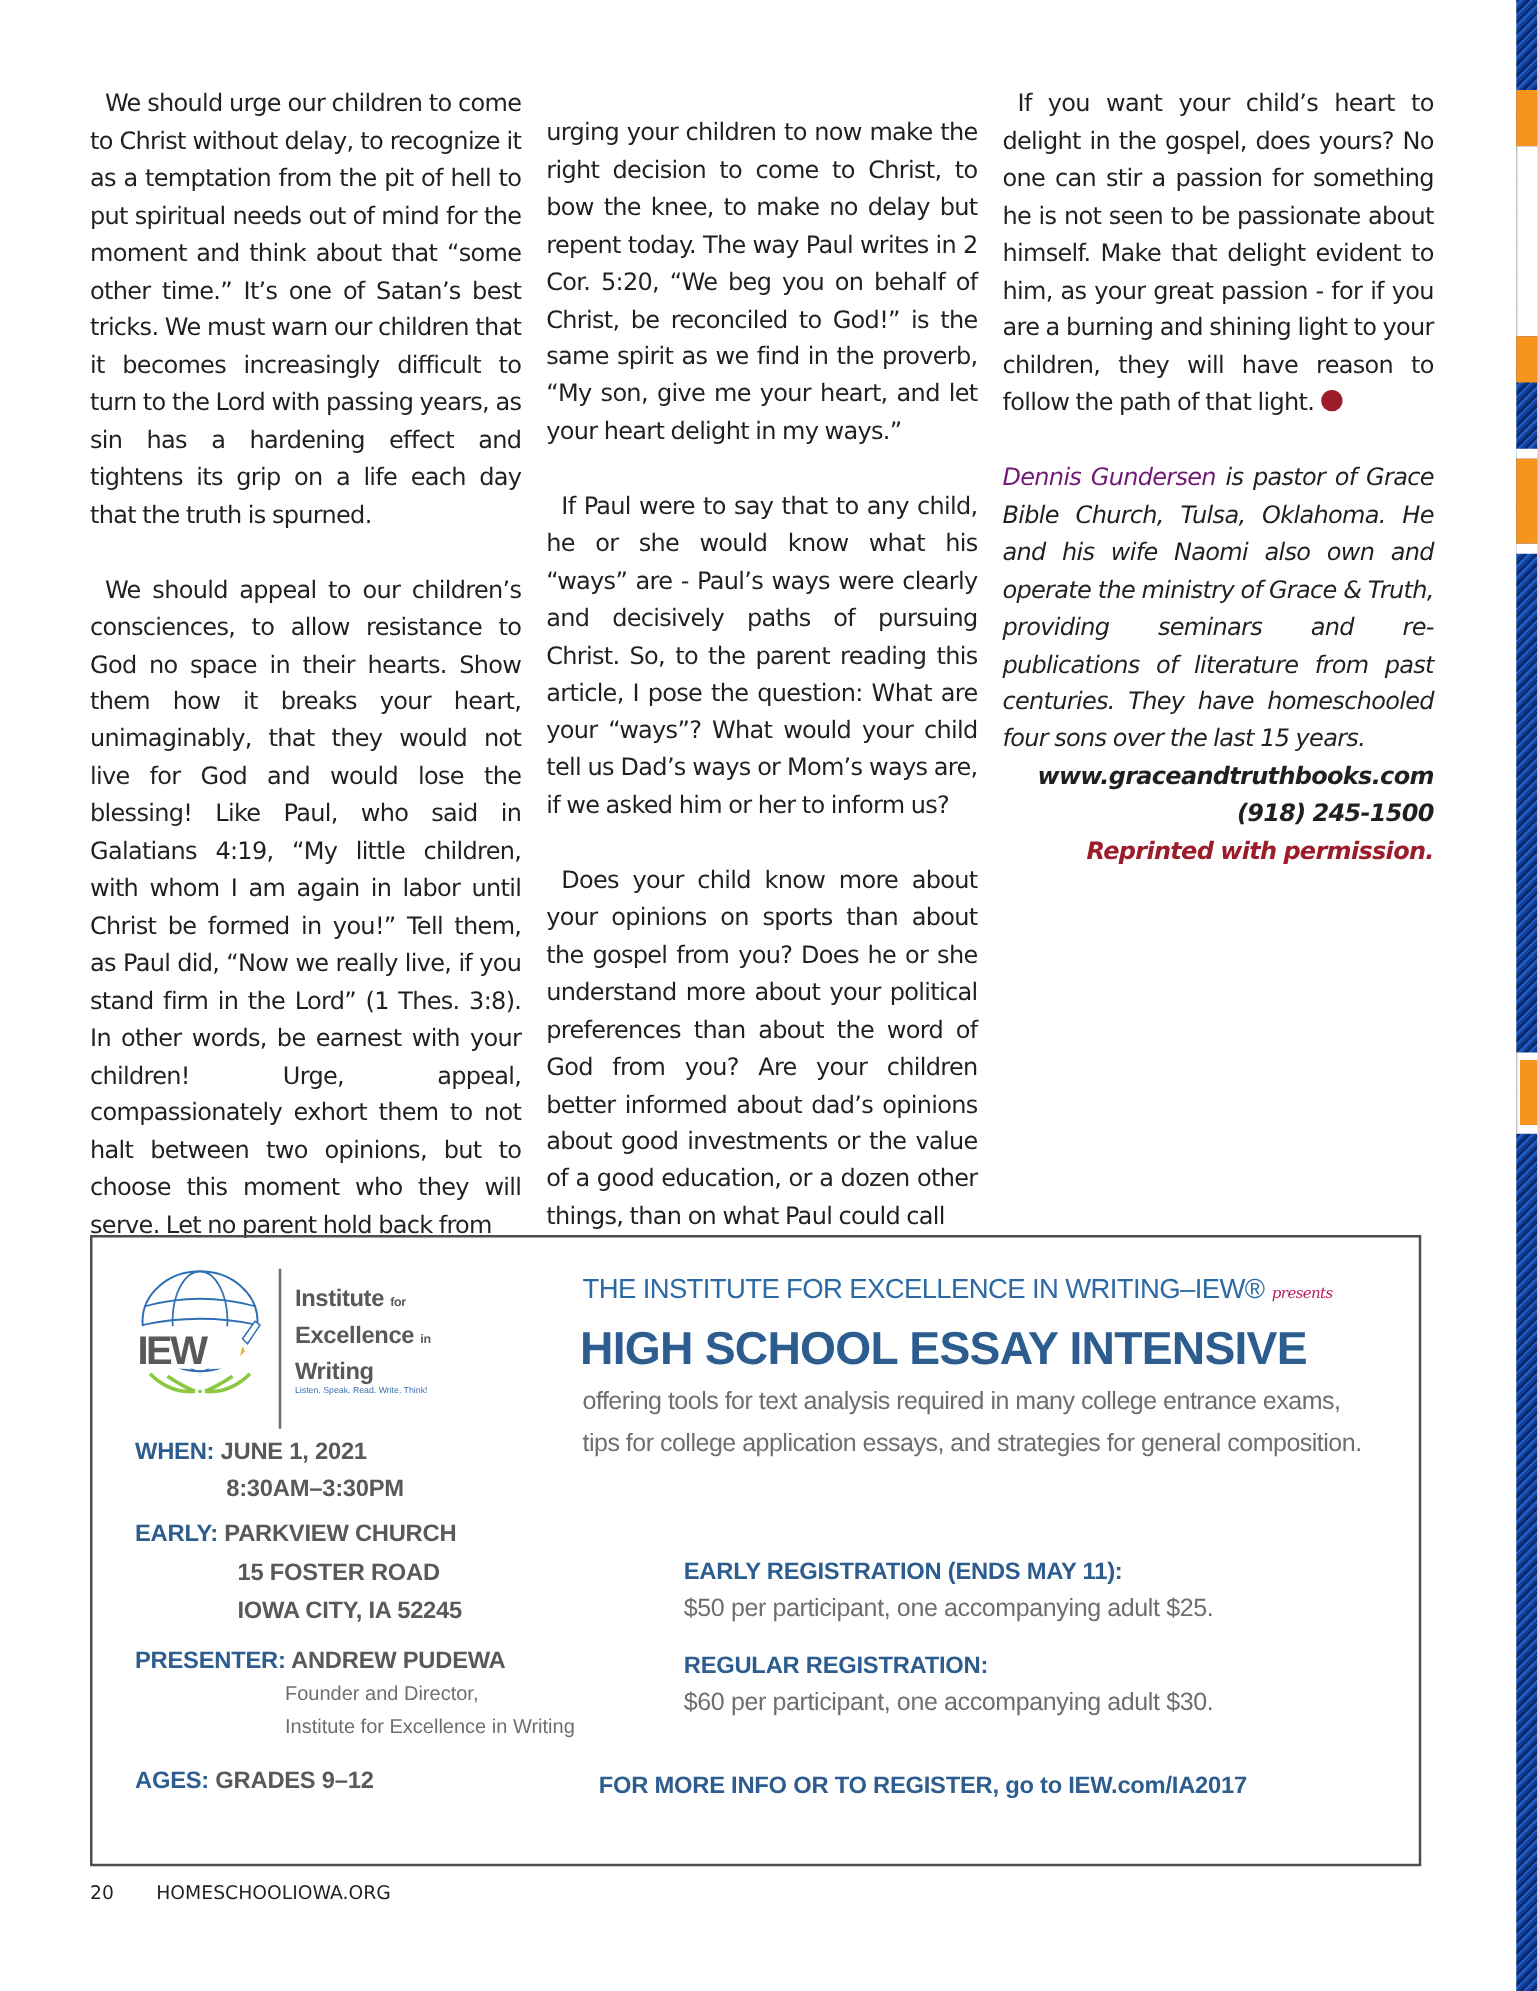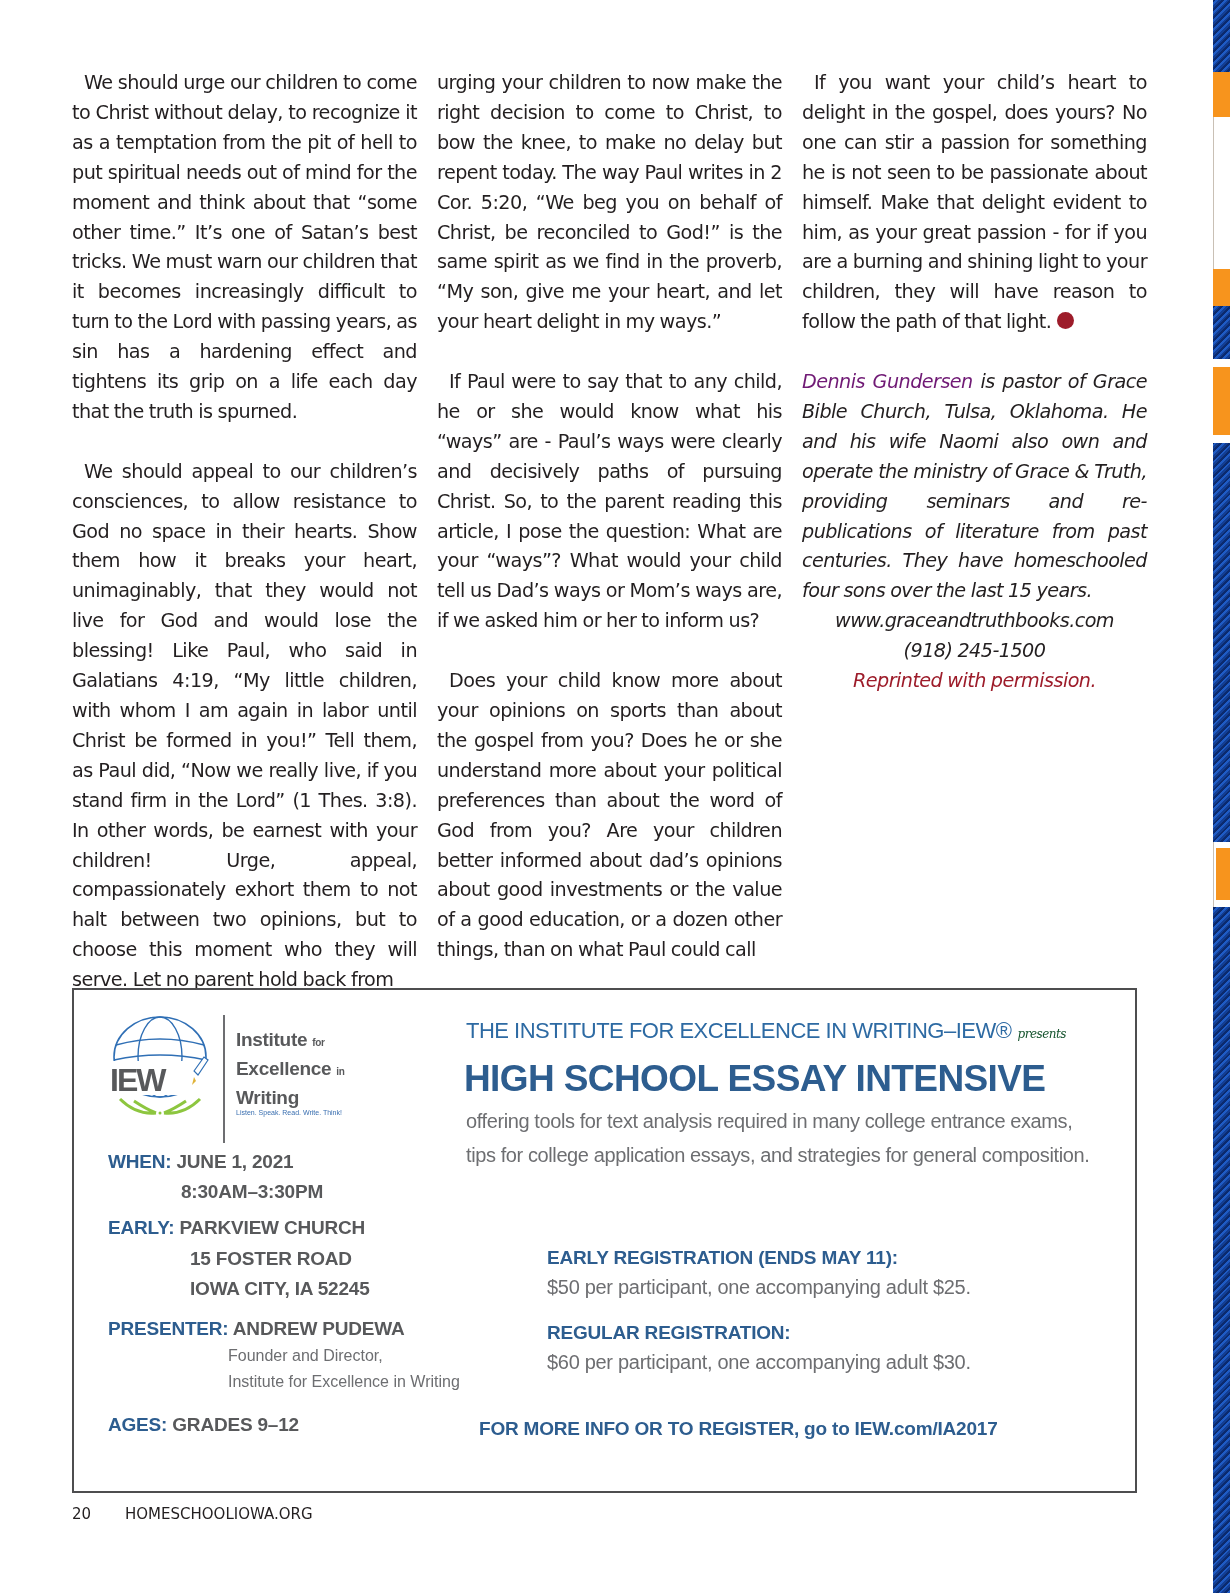--- a/index.html
+++ b/index.html
@@ -21,29 +21,29 @@
   
   .col {
     position: absolute; top: 68px; width: 345px;
     font-size: 19.2px; line-height: 29.9px; text-align: justify;
     font-family: "DejaVu Sans", sans-serif; letter-spacing: -0.55px; word-spacing: -0.5px;
   }
   .col p { margin: 0; }
   .col p + p { margin-top: 29.9px; }
   .indent { text-indent: 12px; }
   .col1 { left: 72px; }
-  .col2 { left: 437px; }
+  .col2 { left: 437px; margin-top: 23px; }
   .col3 { left: 802px; }
   .end-dot {
     display: inline-block; width: 17px; height: 17px; border-radius: 50%;
     background: #9d1c2a; vertical-align: -1px; margin-left: 6px;
   }
   .bio { font-style: italic; text-align: justify; }
   .bio-name { color: #701a75; font-weight: normal; }
-  .bio-line { display: block; text-align: center; }
+  .bio-line { display: block; text-align: right; font-weight: bold; }
   .reprint { color: #9d1c2a; }
 
   
   .ad-box {
     position: absolute; left: 72px; top: 988px; width: 1065px; height: 505px;
     border: 2px solid #4d4d4f; box-sizing: border-box;
     font-family: "DejaVu Sans", sans-serif;
   }
   .logo { position: absolute; left: 106px; top: 1005px; width: 260px; height: 130px; }
   .logo-globe { position: absolute; left: 0; top: 0; width: 112px; height: 120px; }
@@ -52,21 +52,21 @@
     position: absolute; left: 130px; top: 22px; color: #58595b; font-weight: bold;
     font-size: 19px; line-height: 26px; letter-spacing: -0.3px;
   }
   .logo-name small { font-size: 10px; font-weight: bold; }
   .logo-tag { position: absolute; left: 130px; top: 104px; color: #3a6fb0; font-size: 7px; white-space: nowrap; }
 
   .ad-kicker {
     position: absolute; left: 466px; top: 1018px; color: #2d6aa3;
     font-size: 22px; letter-spacing: -0.5px; white-space: nowrap;
   }
-  .ad-presents { color: #14532d; font-size: 12px; font-family: "DejaVu Serif", serif; font-style: italic; margin-left: 6px; }
+  .ad-presents { color: #be185d; font-size: 12px; font-family: "DejaVu Serif", serif; font-style: italic; margin-left: 6px; }
   .ad-title {
     position: absolute; left: 464px; top: 1058px; color: #2d5d8f;
     font-size: 37px; font-weight: bold; letter-spacing: -0.6px; white-space: nowrap;
   }
   .ad-desc {
     position: absolute; left: 466px; top: 1104px; width: 640px; color: #6d6e71;
     font-size: 20px; line-height: 34px; letter-spacing: -0.4px;
   }
   .info { position: absolute; color: #58595b; font-weight: bold; font-size: 19px; letter-spacing: -0.2px; white-space: nowrap; }
   .info .lbl { color: #2d5d8f; }

